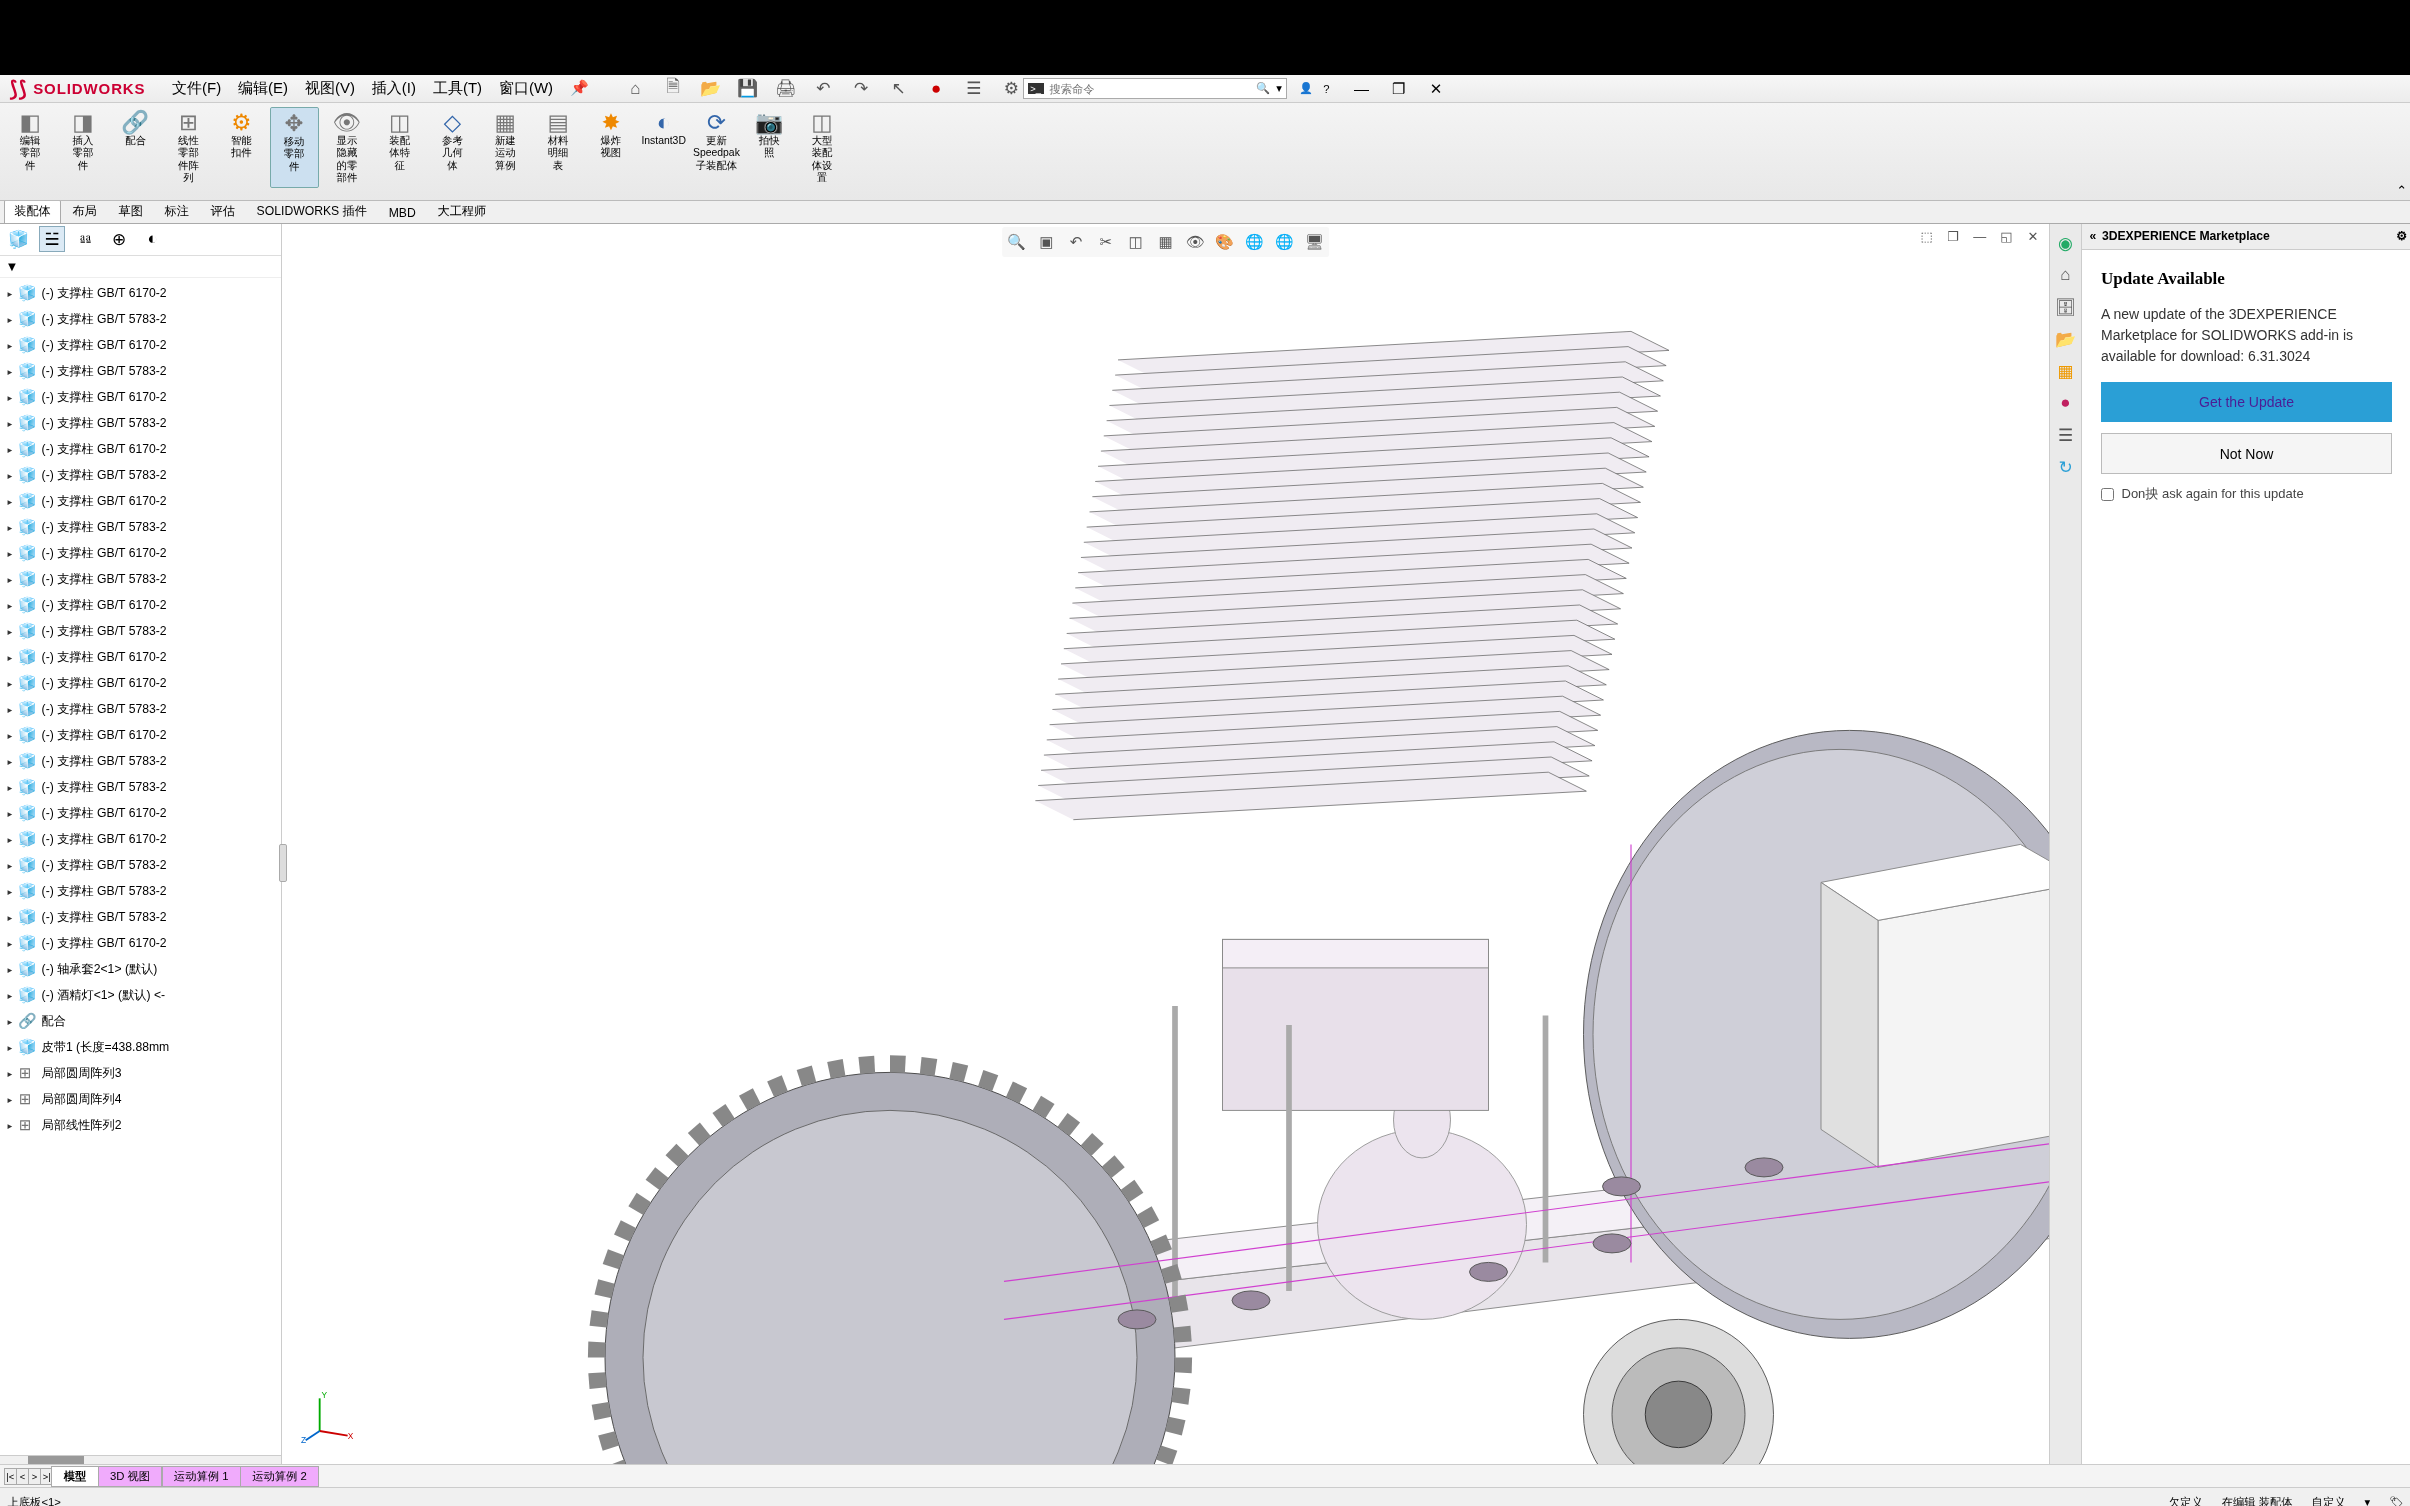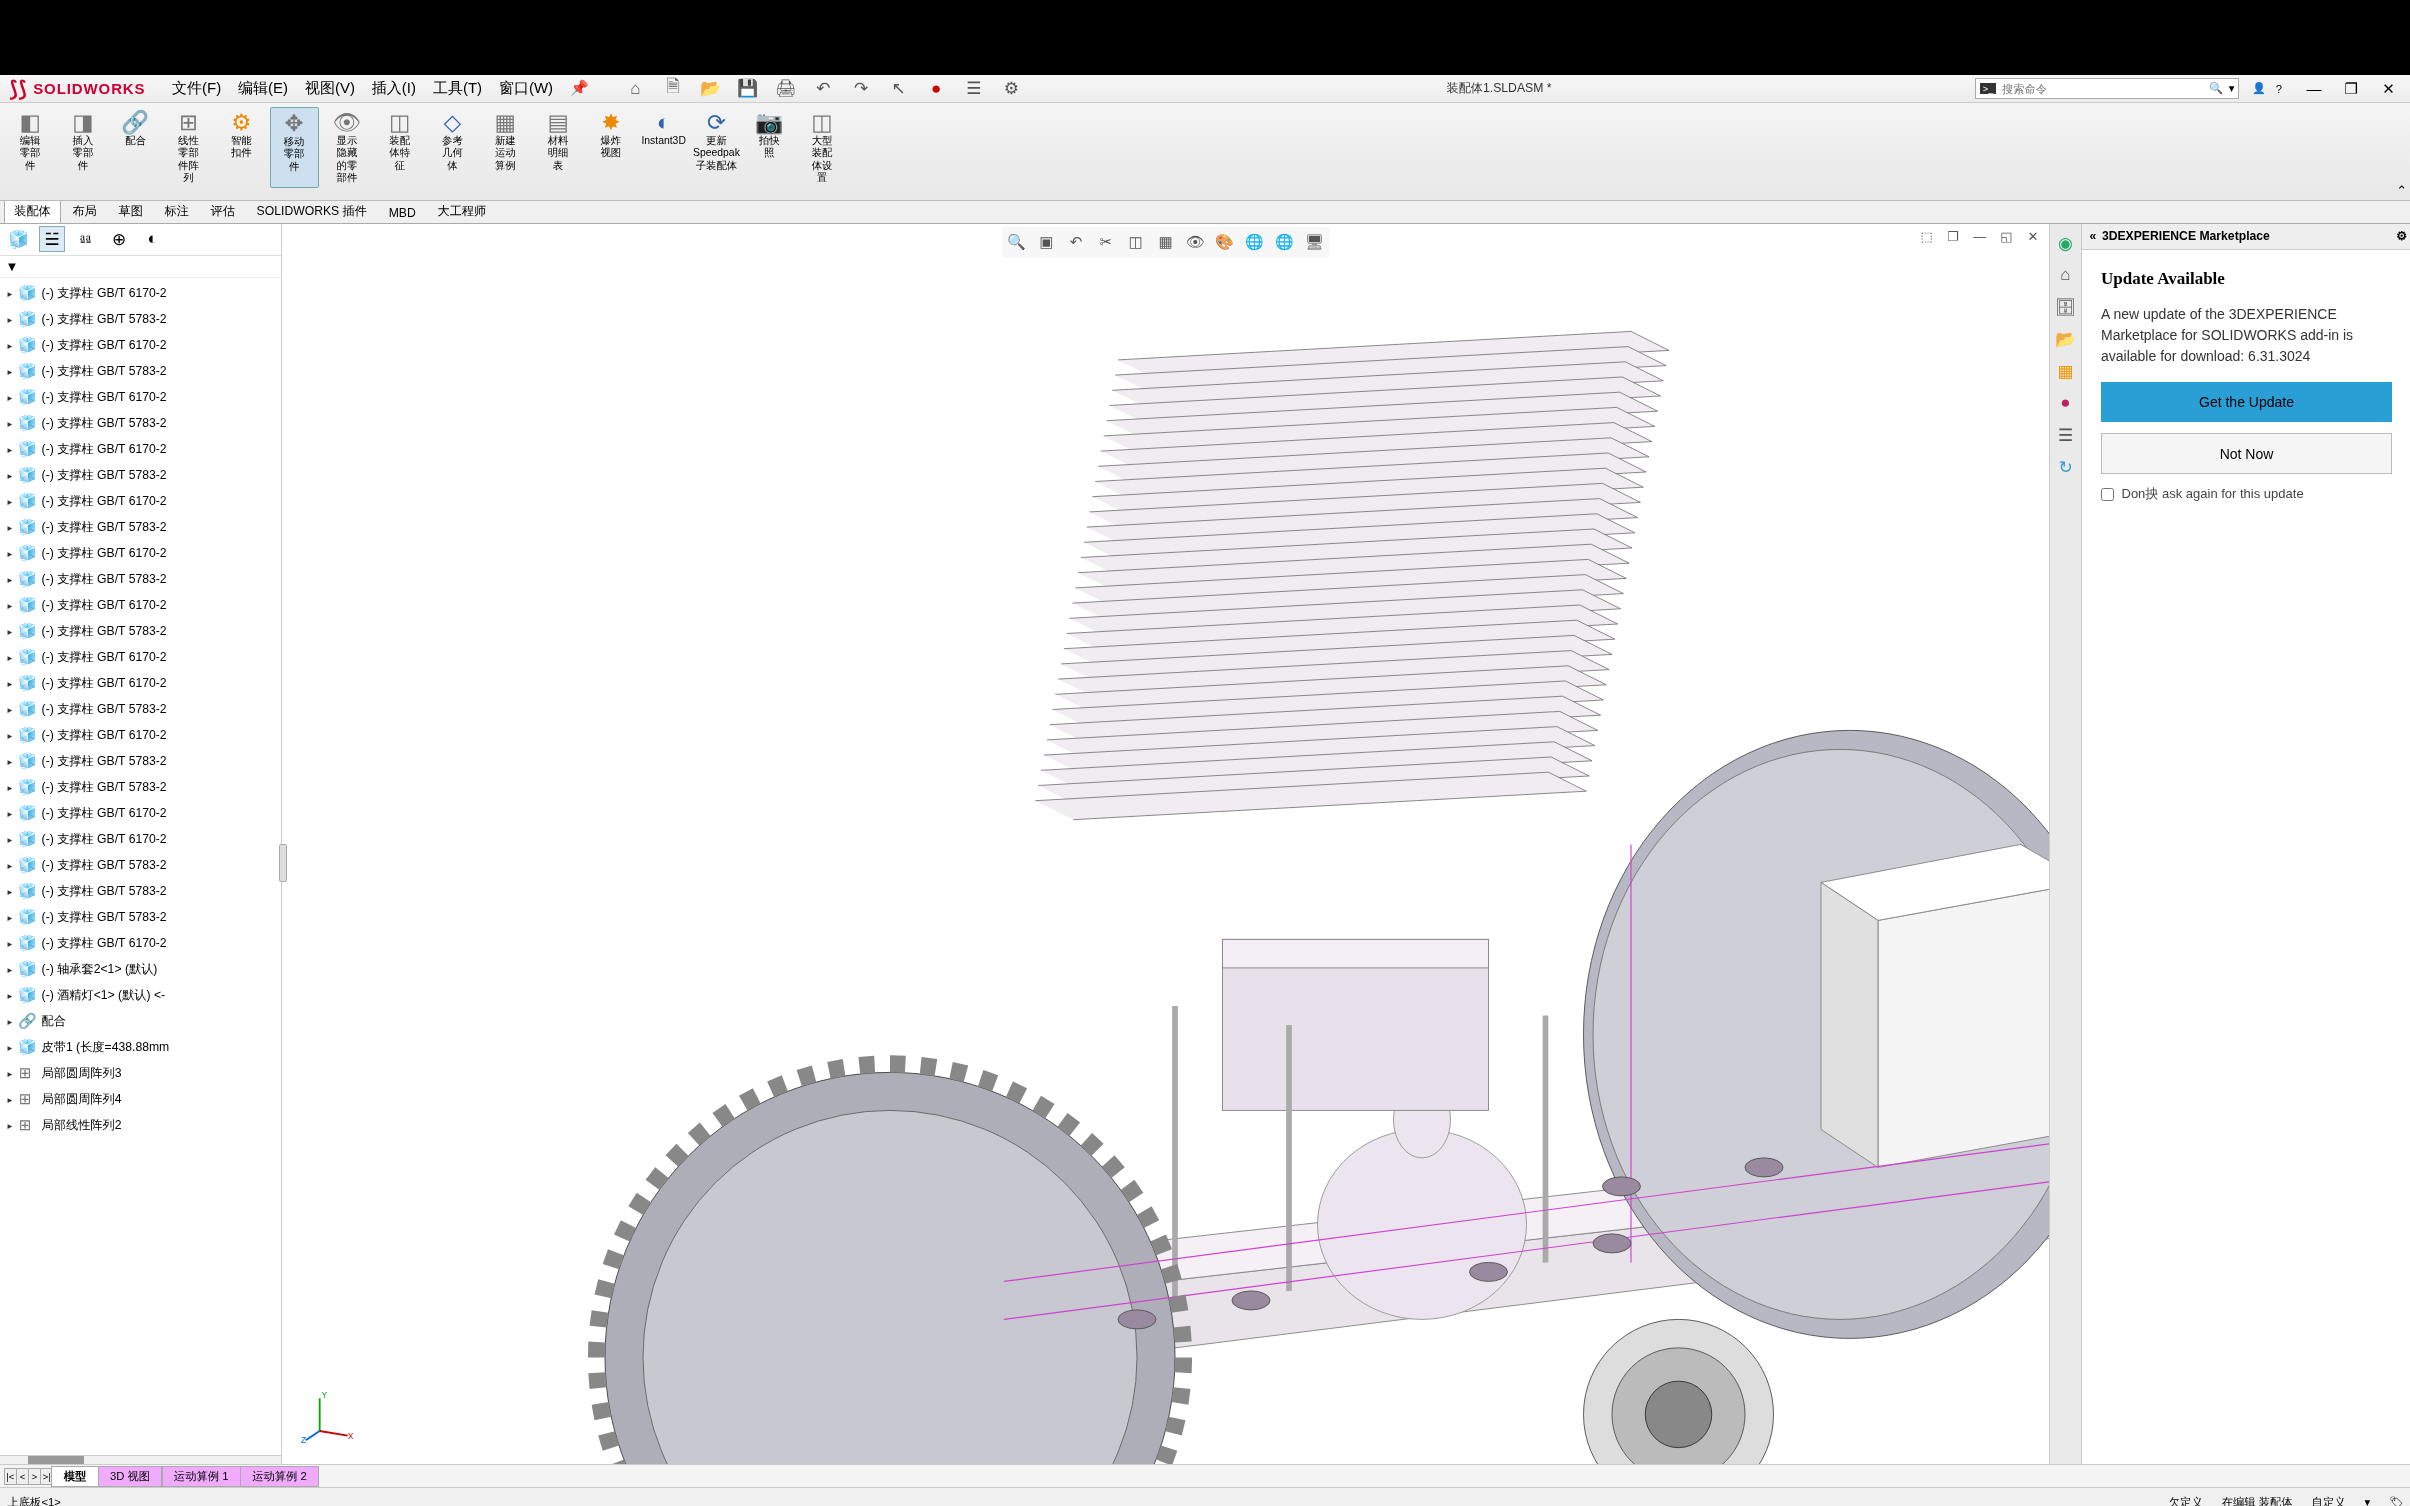--- a/index.html
+++ b/index.html
@@ -61,21 +61,21 @@
 .right-dockbar { width: 32px; background: #eaeaea; border-left: 0.9px solid #ccc; display: flex; flex-direction: column; align-items: center; gap: 7.5px; padding-top: 7.5px; }
 .right-dockbar .rd { width: 24.5px; height: 24.5px; display: flex; align-items: center; justify-content: center; font-size: 17px; cursor: pointer; color: #555; border-radius: 2.8px; }
 
 .right-panel { width: 330px; background: #fff; border-left: 0.9px solid #ccc; display: flex; flex-direction: column; }
 .rp-title { height: 26px; background: #eee; border-bottom: 0.9px solid #ccc; display: flex; align-items: center; padding: 0 7.5px; font-size: 12.2px; font-weight: bold; position: relative; }
 .rp-title .close-x { position: absolute; right: 3.8px; cursor: pointer; }
 .rp-body { padding: 19px; }
 .rp-body h2 { font-size: 17px; margin-bottom: 15px; font-family: Liberation Serif, serif; }
 .rp-body p { font-size: 14px; line-height: 1.5; color: #333; margin-bottom: 15px; }
 .rp-btn { display: block; width: 100%; padding: 11.3px; margin-bottom: 11.3px; font-size: 14px; text-align: center; cursor: pointer; border: 0.9px solid #bbb; background: #f5f5f5; }
-.rp-btn.primary { background: #2a9fd6; color: #000000; border-color: #2a9fd6; }
+.rp-btn.primary { background: #2a9fd6; color: #4c1d95; border-color: #2a9fd6; }
 .rp-check { display: flex; align-items: flex-start; gap: 7.5px; font-size: 13px; color: #444; }
 .rp-check input { margin-top: 2.8px; }
 
 .bottom-tabs { height: 22.6px; background: #f4f4f4; border-top: 0.9px solid #ccc; display: flex; align-items: center; padding-left: 3.8px; font-size: 11.3px; }
 .bottom-tabs .navset { display: flex; }
 .bottom-tabs .navbtn { width: 13px; height: 17px; display: flex; align-items: center; justify-content: center; border: 0.9px solid #aaa; margin-right: -0.9px; font-size: 9.4px; cursor: pointer; background: #eee; }
 .bottom-tabs .btab { padding: 1.9px 11.3px; border: 0.9px solid #aaa; margin-left: -0.9px; cursor: pointer; background: #f0abfc; }
 .bottom-tabs .btab.active { background: #fff; font-weight: bold; }
 
 .statusbar { height: 30px; background: #f0f0f0; border-top: 0.9px solid #ccc; display: flex; align-items: center; font-size: 11.3px; padding: 0 7.5px; }
@@ -107,21 +107,20 @@
       <span class="ti">📂</span>
       <span class="ti">💾</span>
       <span class="ti">🖨</span>
       <span class="ti">↶</span>
       <span class="ti">↷</span>
       <span class="ti">↖</span>
       <span class="ti" style="color:#c00">●</span>
       <span class="ti">☰</span>
       <span class="ti">⚙</span>
     </div>
-    <div class="title-center">装配体1.SLDASM *</div>
     <div class="search-box">
       <span style="background:#333;color:#fff;padding:0 2.8px;font-size:9.4px">&gt;_</span>
       <input placeholder="搜索命令" style="">
       <span>🔍</span>
       <span>▾</span>
     </div>
     <span class="ti" style="margin-left:13px">👤</span>
     <span class="ti" style="margin-left:9.4px">?</span>
     <div class="win-btns">
       <span class="wb">—</span>

